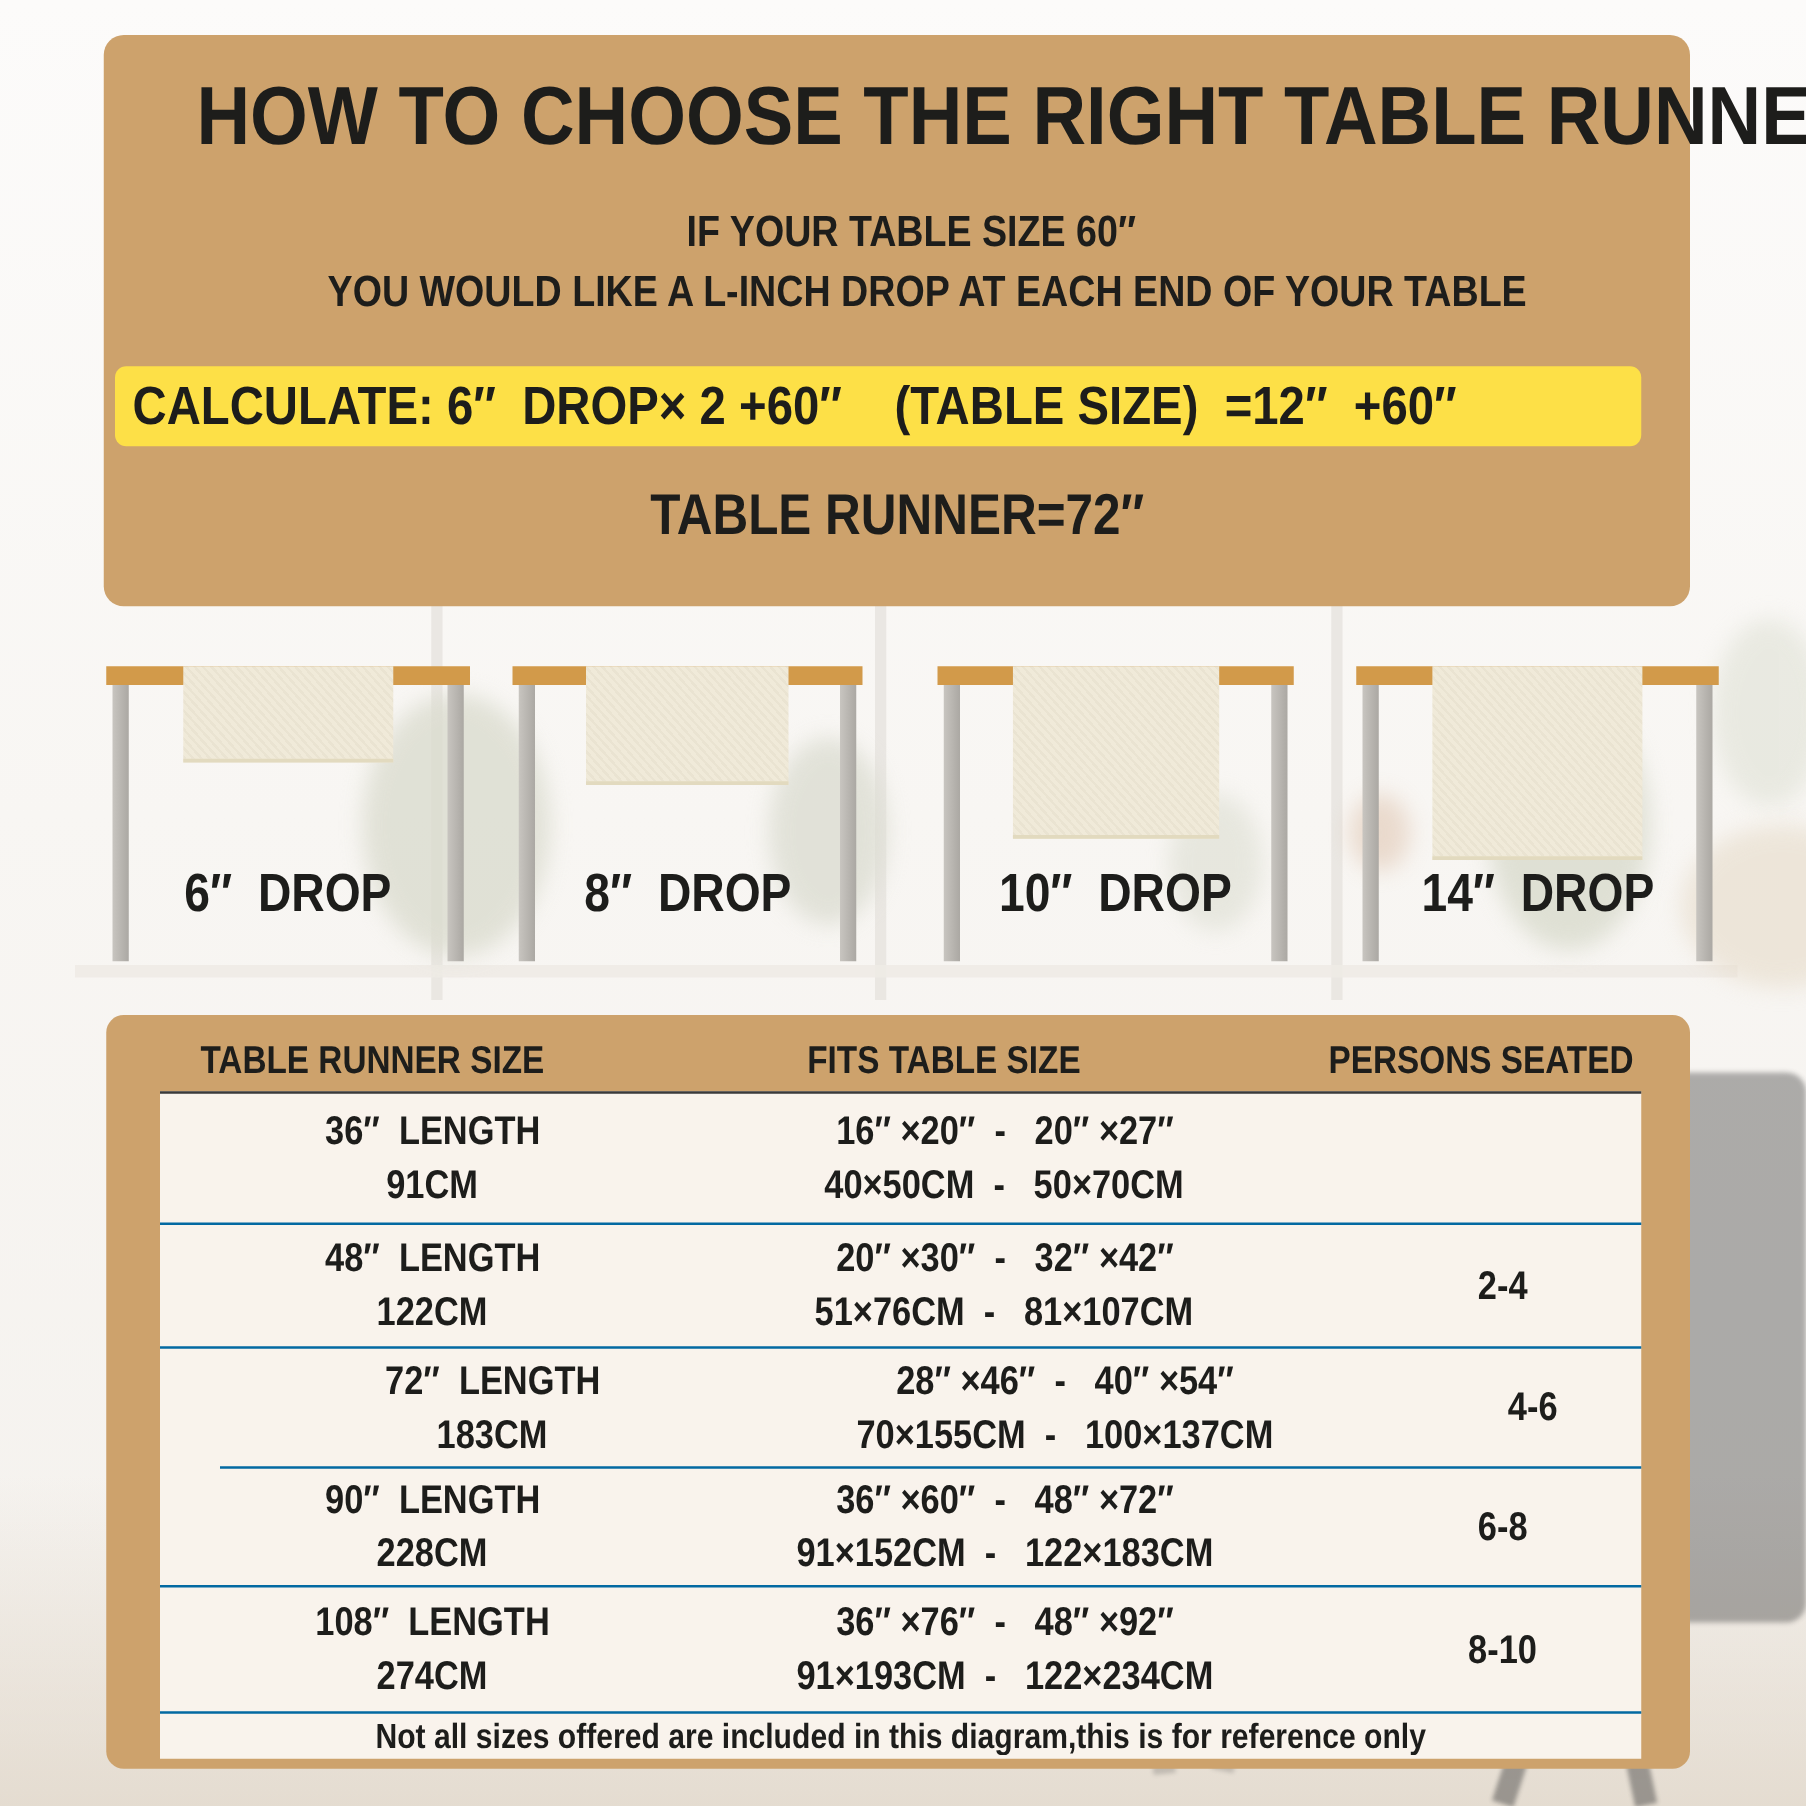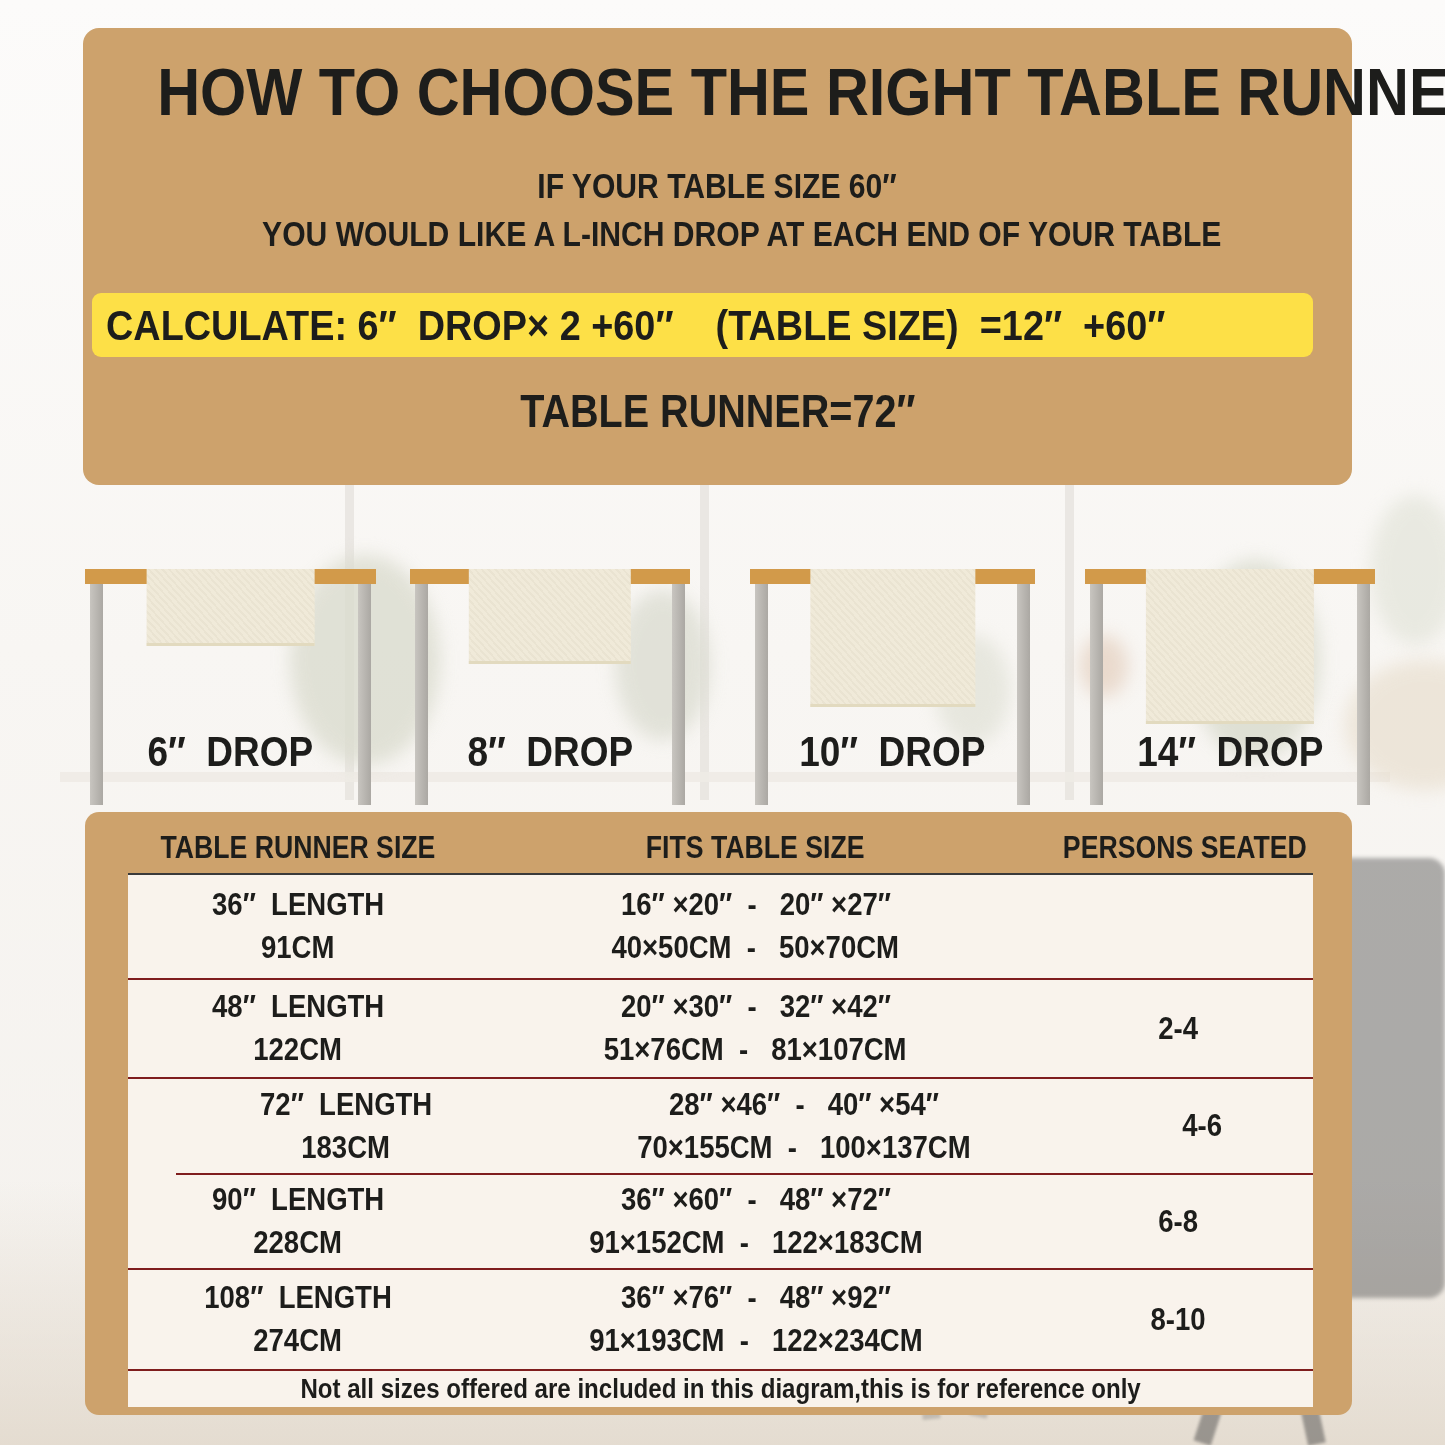--- a/index.html
+++ b/index.html
@@ -15,41 +15,41 @@
   .bg div{position:absolute;}
   .winline{background:#e7e4df;width:9px;top:475px;height:325px;opacity:.85;}
   .sill{left:60px;right:55px;top:772px;height:10px;background:#eeebe6;opacity:.9;}
   .blob{border-radius:50%;filter:blur(9px);}
   .bgleg{width:18px;background:#3f3f3f;opacity:.32;filter:blur(1.5px);}
   .floor{left:0;right:0;top:1180px;height:265px;background:linear-gradient(180deg,rgba(231,224,213,0),rgba(223,213,199,.75));}
   
   .top-box{position:absolute;left:83px;top:28px;width:1269px;height:457px;background:#cda26c;border-radius:16px;z-index:3;}
   .title{position:absolute;top:26px;left:0;width:100%;text-align:center;font-size:66px;font-weight:bold;letter-spacing:0px;}
   .title .cond{transform:scaleX(0.90);}
-  .sub1{position:absolute;top:138px;left:0;width:100%;text-align:center;font-size:35px;font-weight:600;}
+  .sub1{position:absolute;top:138px;left:0;width:100%;text-align:center;font-size:35px;font-weight:600;padding-left:12px;}
   .sub2{position:absolute;top:186px;left:0;width:100%;text-align:center;font-size:35px;font-weight:600;padding-left:24px;}
   .calc-strip{position:absolute;top:265px;left:9px;width:1221px;height:64px;background:#fde047;border-radius:9px;display:flex;align-items:center;}
   .calc-strip .cond{transform:scaleX(0.88);transform-origin:left center;margin-left:14px;font-size:43px;font-weight:600;}
   .result{position:absolute;top:356px;left:0;width:100%;text-align:center;font-size:46px;font-weight:600;}
   
   .diagram{position:absolute;inset:0;z-index:2;}
-  .table-fig{position:absolute;top:533px;height:235px;margin-top:36px;}
+  .table-fig{position:absolute;top:533px;height:235px;}
   .tabletop{position:absolute;left:0;top:0;width:100%;height:15px;background:#d29a4a;z-index:1;}
   .leg{position:absolute;top:14px;width:13px;height:222px;background:linear-gradient(90deg,#c8c5c0,#aba8a3);z-index:0;}
   .leg-l{left:5px;} .leg-r{right:5px;}
   .runner{position:absolute;left:50%;transform:translateX(-50%);top:0;width:58%;z-index:2;
           background:#f0ead9;border-bottom:3px solid #e2dabf;
           background-image:repeating-linear-gradient(48deg,rgba(120,105,70,.05) 0 2px,rgba(255,255,255,0) 2px 5px);}
   .drop-label{position:absolute;top:158px;left:-40px;right:-40px;text-align:center;font-size:43px;font-weight:600;z-index:3;}
   
   .bottom-box{position:absolute;left:85px;top:812px;width:1267px;height:603px;background:#cda26c;border-radius:14px;z-index:3;}
   .th-row{position:absolute;top:18px;left:43px;width:1185px;display:grid;grid-template-columns:340px 575px 1fr;}
   .th-row .th{text-align:center;font-size:31px;font-weight:700;}
   .white-table{position:absolute;left:43px;top:61px;width:1185px;height:532px;background:rgba(255,255,255,.87);border-top:2px solid #3a3a3a;display:flex;flex-direction:column;}
-  .row{display:grid;grid-template-columns:340px 575px 1fr;border-bottom:2px solid #7f1d1d;align-items:center;}
+  .row{display:grid;grid-template-columns:340px 575px 1fr;border-bottom:2px solid #0369a1;align-items:center;padding-left:48px;}
   .r1{height:103px;} .r2{height:97px;} .r3{height:94px;margin-left:48px;} .r4{height:93px;} .r5{height:99px;}
   .cell{display:flex;flex-direction:column;align-items:center;justify-content:center;gap:9px;font-size:32px;font-weight:600;line-height:1.05;}
   .note-row{flex:1;display:flex;align-items:center;justify-content:center;font-size:28px;font-weight:600;}
 </style>
 </head>
 <body>
 
 <div class="canvas">
 
   <div class="bg">

